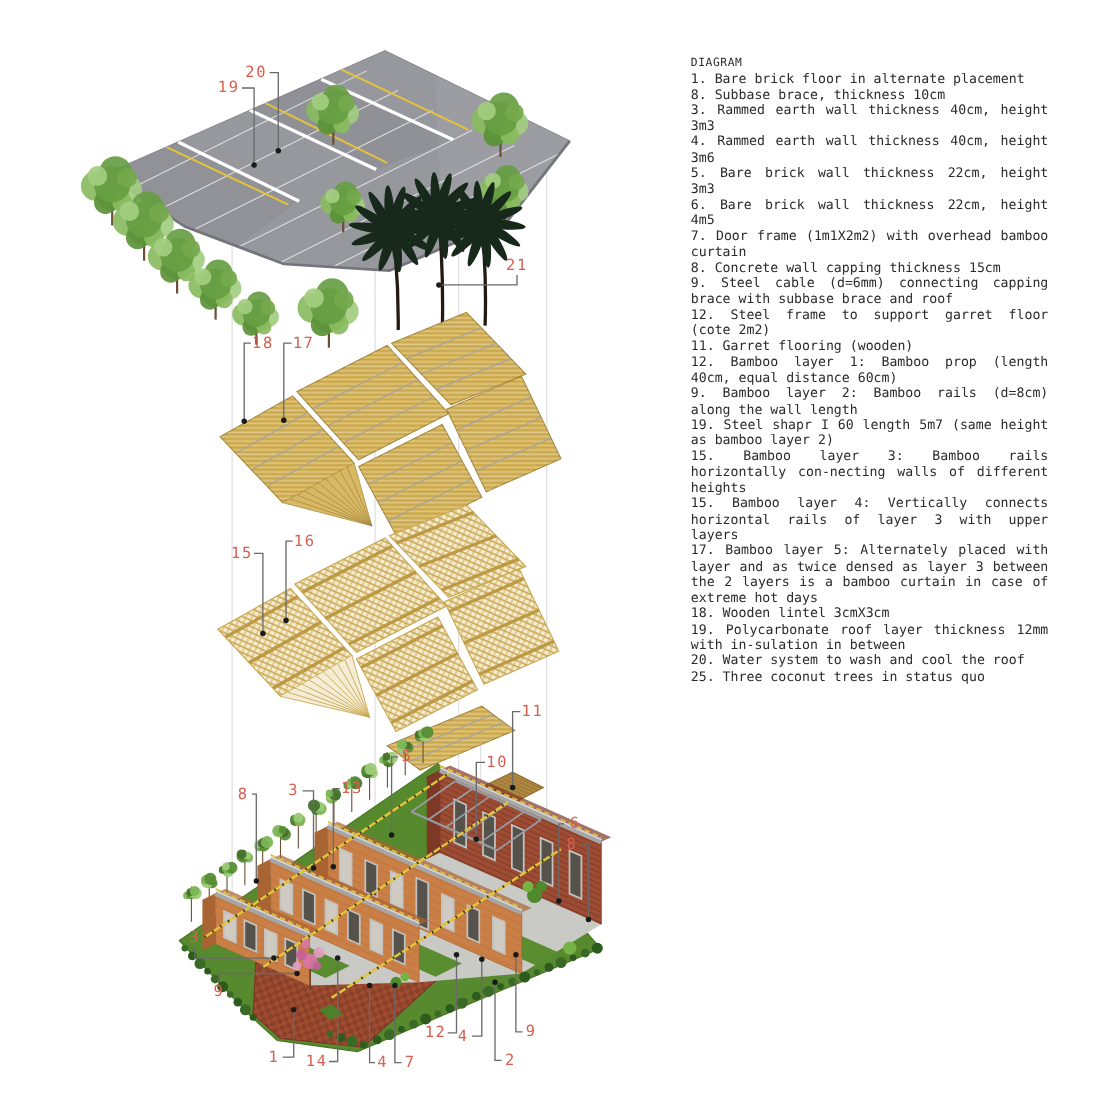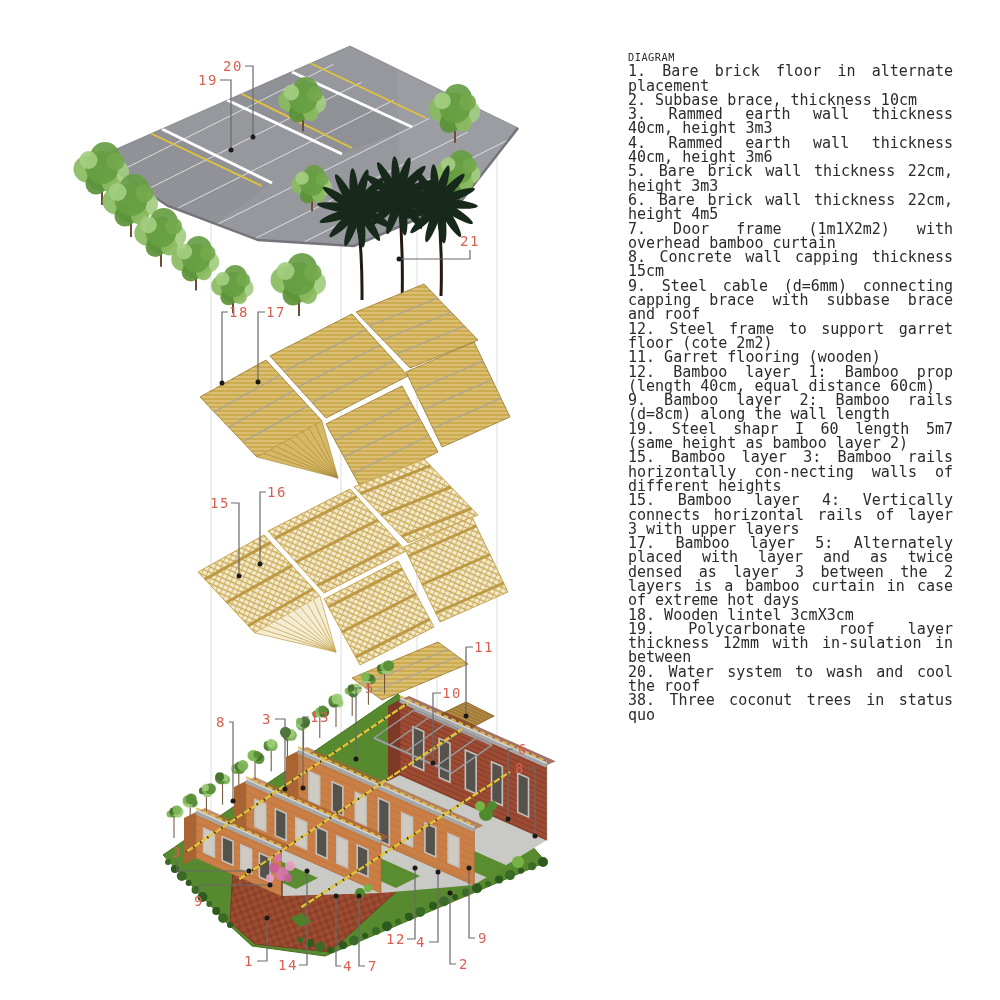--- a/index.html
+++ b/index.html
@@ -1,21 +1,21 @@
 <!DOCTYPE html>
 <html><head>
 <meta charset="utf-8">
 <style>
   html,body{margin:0;padding:0;background:#ffffff;}
   #canvas{position:relative;width:1000px;height:1000px;background:#ffffff;overflow:hidden;
           font-family:"DejaVu Sans Mono", monospace;}
   #scene{position:absolute;left:0;top:0;}
   #legend{position:absolute;left:628px;top:50px;width:325px;color:#2b2b2b;}
   #legend .title{font-size:10.3px;line-height:14.3px;margin:0 0 0 0;letter-spacing:.5px;}
-  #legend p{font-size:15px;line-height:14.3px;margin:0;text-align:justify;}
+  #legend p{font-size:12px;line-height:14.3px;margin:0;text-align:justify;}
   text.co{font-family:"DejaVu Sans Mono", monospace;font-size:14px;letter-spacing:1.5px;}
 </style>
 </head>
 <body>
 
 <div id="canvas">
   <svg id="scene" width="1000" height="1000" viewBox="0 0 1000 1000">
     <defs>
       <pattern id="pb" width="4" height="4" patternUnits="userSpaceOnUse">
         <rect width="4" height="4" fill="none"></rect>
@@ -767,35 +767,35 @@
           <polyline points="475,938 469,938 469,868" fill="none" stroke="#6a6a6a" stroke-width="1.2"></polyline>
           <circle cx="469" cy="868" r="2.5" fill="#1a1a1a"></circle>
           <text x="483" y="938" fill="#d95f50" text-anchor="middle" dominant-baseline="central" class="co">9</text>
         </g>
       </g>
   </svg>
   <div id="legend">
     <div class="title">DIAGRAM</div>
     <div id="legend-list">
         <p>1. Bare brick floor in alternate placement</p>
-        <p>2. Subbase brace, thickness 10cm</p>
+        <p>8. Subbase brace, thickness 10cm</p>
         <p>3. Rammed earth wall thickness 40cm, height 3m3</p>
         <p>4. Rammed earth wall thickness 40cm, height 3m6</p>
         <p>5. Bare brick wall thickness 22cm, height 3m3</p>
         <p>6. Bare brick wall thickness 22cm, height 4m5</p>
         <p>7. Door frame (1m1X2m2) with overhead bamboo curtain</p>
         <p>8. Concrete wall capping thickness 15cm</p>
         <p>9. Steel cable (d=6mm) connecting capping brace with subbase brace and roof</p>
         <p>12. Steel frame to support garret floor (cote 2m2)</p>
         <p>11. Garret flooring (wooden)</p>
         <p>12. Bamboo layer 1: Bamboo prop (length 40cm, equal distance 60cm)</p>
         <p>9. Bamboo layer 2: Bamboo rails (d=8cm) along the wall length</p>
         <p>19. Steel shapr I 60 length 5m7 (same height as bamboo layer 2)</p>
         <p>15. Bamboo layer 3: Bamboo rails horizontally con-necting walls of different heights</p>
         <p>15. Bamboo layer 4: Vertically connects horizontal rails of layer 3 with upper layers</p>
         <p>17. Bamboo layer 5: Alternately placed with layer and as twice densed as layer 3 between the 2 layers is a bamboo curtain in case of extreme hot days</p>
         <p>18. Wooden lintel 3cmX3cm</p>
         <p>19. Polycarbonate roof layer thickness 12mm with in-sulation in between</p>
         <p>20. Water system to wash and cool the roof</p>
-        <p>38. Three coconut trees in status quo</p>
+        <p>25. Three coconut trees in status quo</p>
       </div>
   </div>
 </div>
 
 </body></html>

